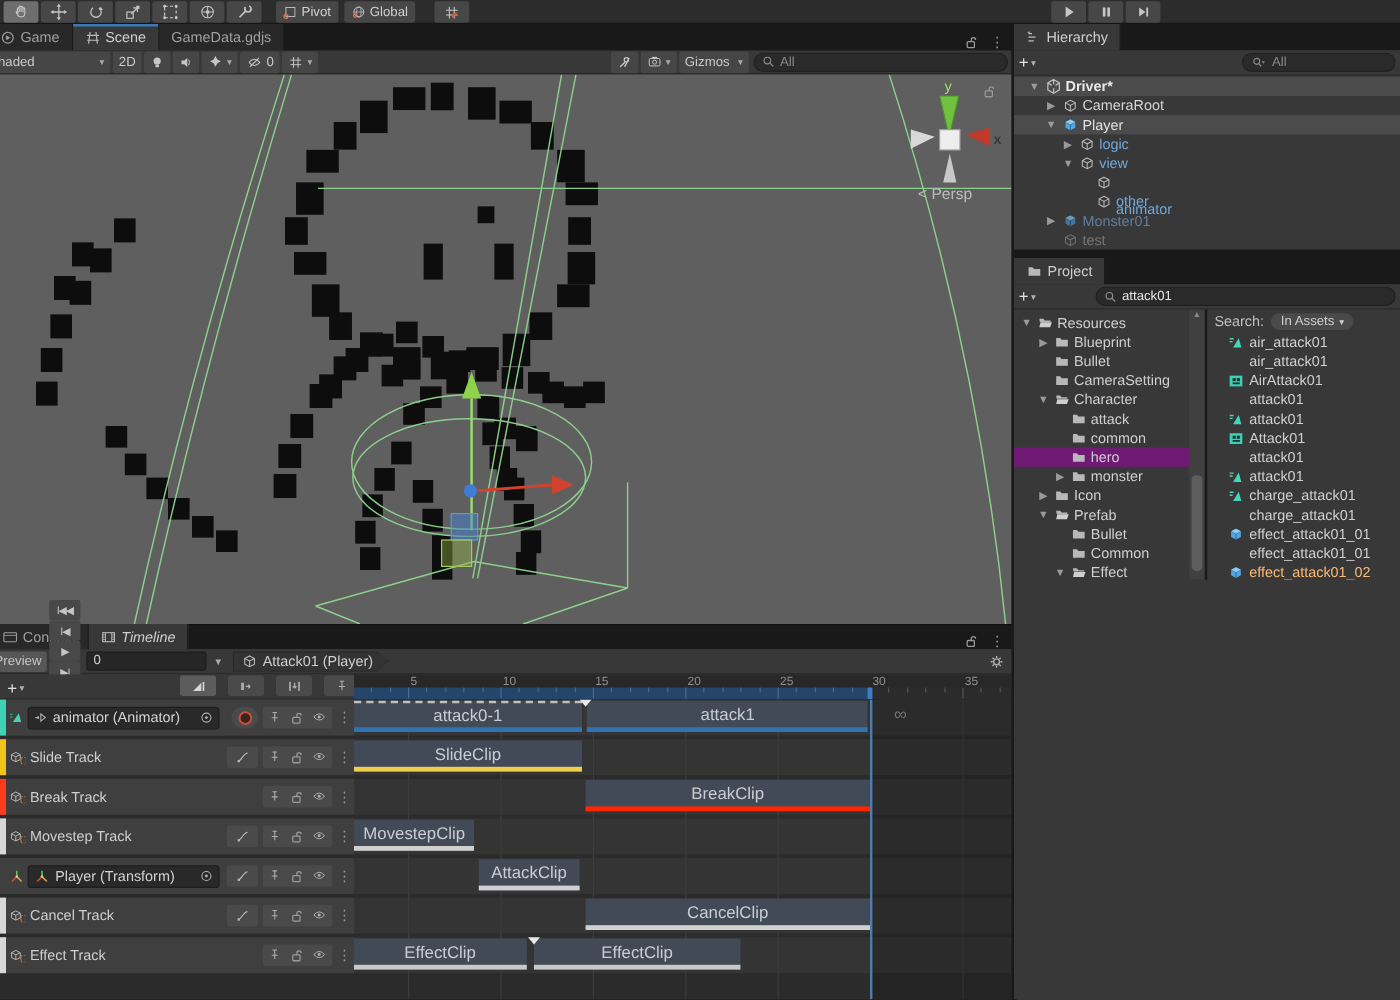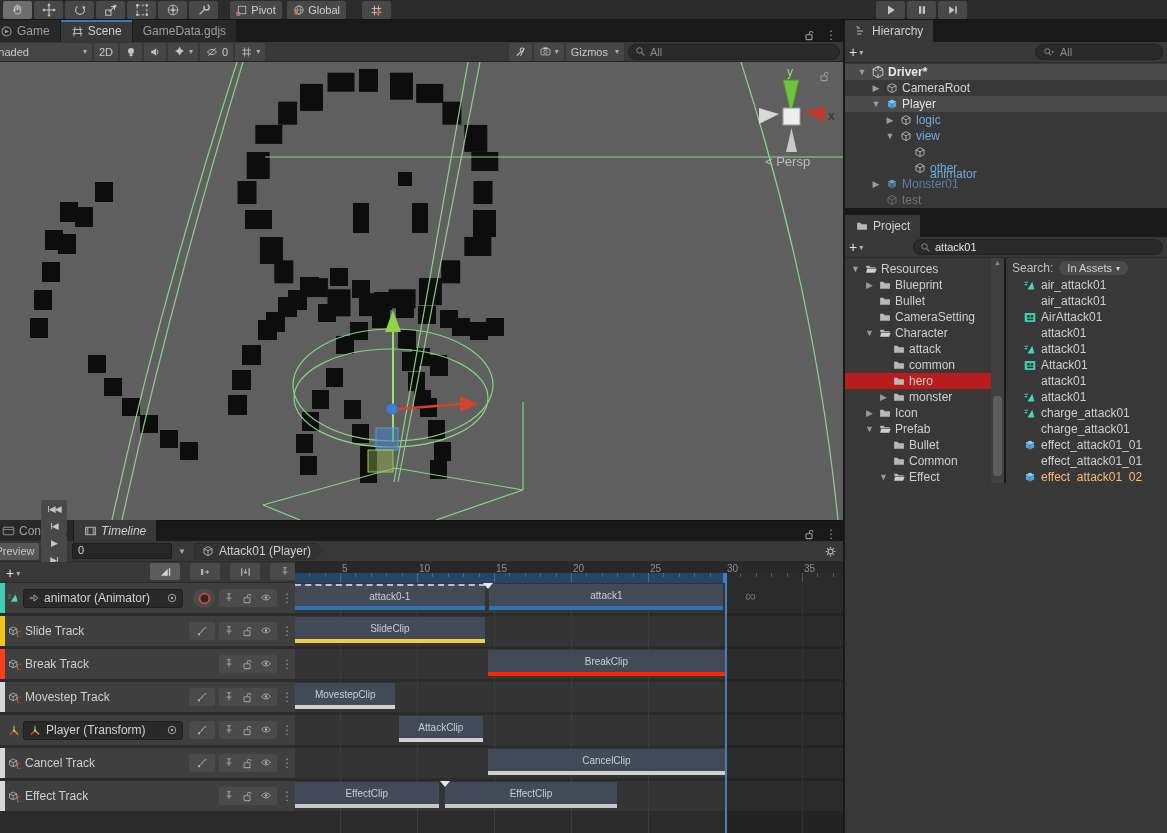--- a/index.html
+++ b/index.html
@@ -56,26 +56,26 @@
   .trackrow { height:30px; background:#3f3f3f; display:flex; align-items:center; margin-bottom:3px; position:relative; }
   .strip { width:5px; height:30px; flex:0 0 5px; }
   .trkicon { width:18px; flex:0 0 18px; display:flex; justify-content:center; }
   .trklbl { font-size:12px; color:#cfcfcf; margin-left:2px; white-space:nowrap; }
   .trkfield { height:19px; background:#292929; border:1px solid #1e1e1e; border-radius:3px; display:flex; align-items:center; gap:4px; padding:0 4px; color:#d2d2d2; font-size:12px; }
   .trkbtns { margin-left:auto; display:flex; align-items:center; gap:4px; padding-right:4px; }
   .minibtn { height:18px; background:#4a4a4a; border-radius:2px; display:flex; align-items:center; justify-content:center; padding:0 3px; }
   .kebab { color:#9a9a9a; font-size:12px; width:10px; text-align:center; }
   .lane { position:absolute; left:0; right:0; height:30px; }
   .clip { position:absolute; top:1px; height:26px; background:#424a57; border-bottom:4px solid #888;
-    display:flex; align-items:center; justify-content:center; color:#c9cdd3; font-size:10px; overflow:hidden; white-space:nowrap; }
+    display:flex; align-items:center; justify-content:center; color:#c9cdd3; font-size:14px; overflow:hidden; white-space:nowrap; }
   .ruler-num { position:absolute; top:1px; font-size:10px; color:#8f8f8f; }
 
   
   .prow { height:16px; display:flex; align-items:center; gap:3px; white-space:nowrap; }
-  .prow.sel { background:#b91c1c; }
+  .prow.sel { background:#701a75; }
   .pill { background:#4a4a4a; border-radius:8px; padding:1px 8px; color:#cfcfcf; font-size:11px; display:flex; gap:4px; align-items:center; }
 
   .divider-v { background:#191919; }
   .divider-h { background:#191919; }
 </style>
 </head>
 <body>
 
 <div id="root">
 

